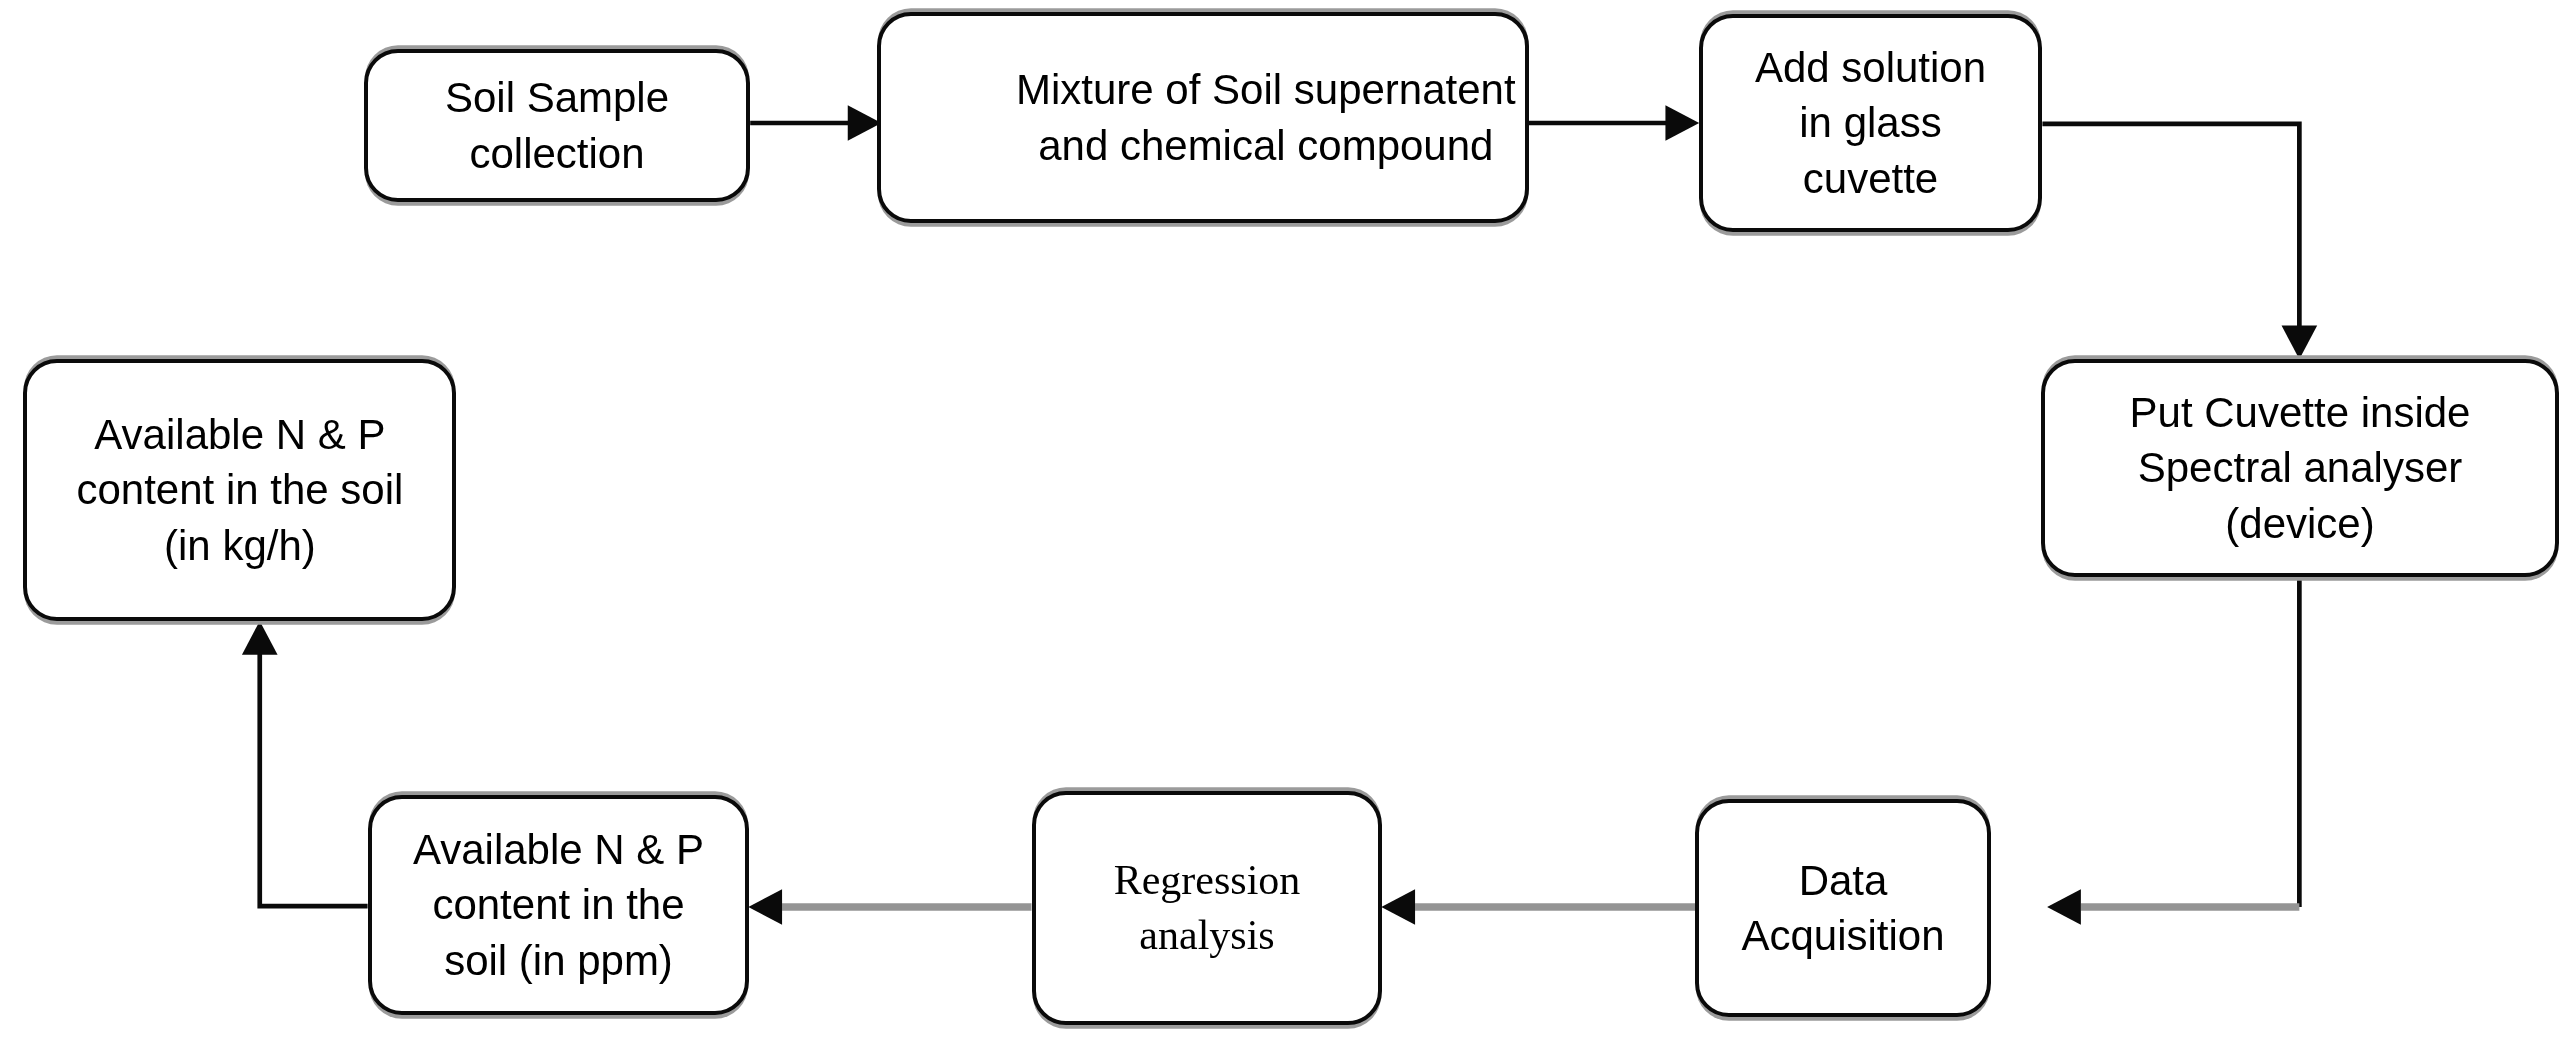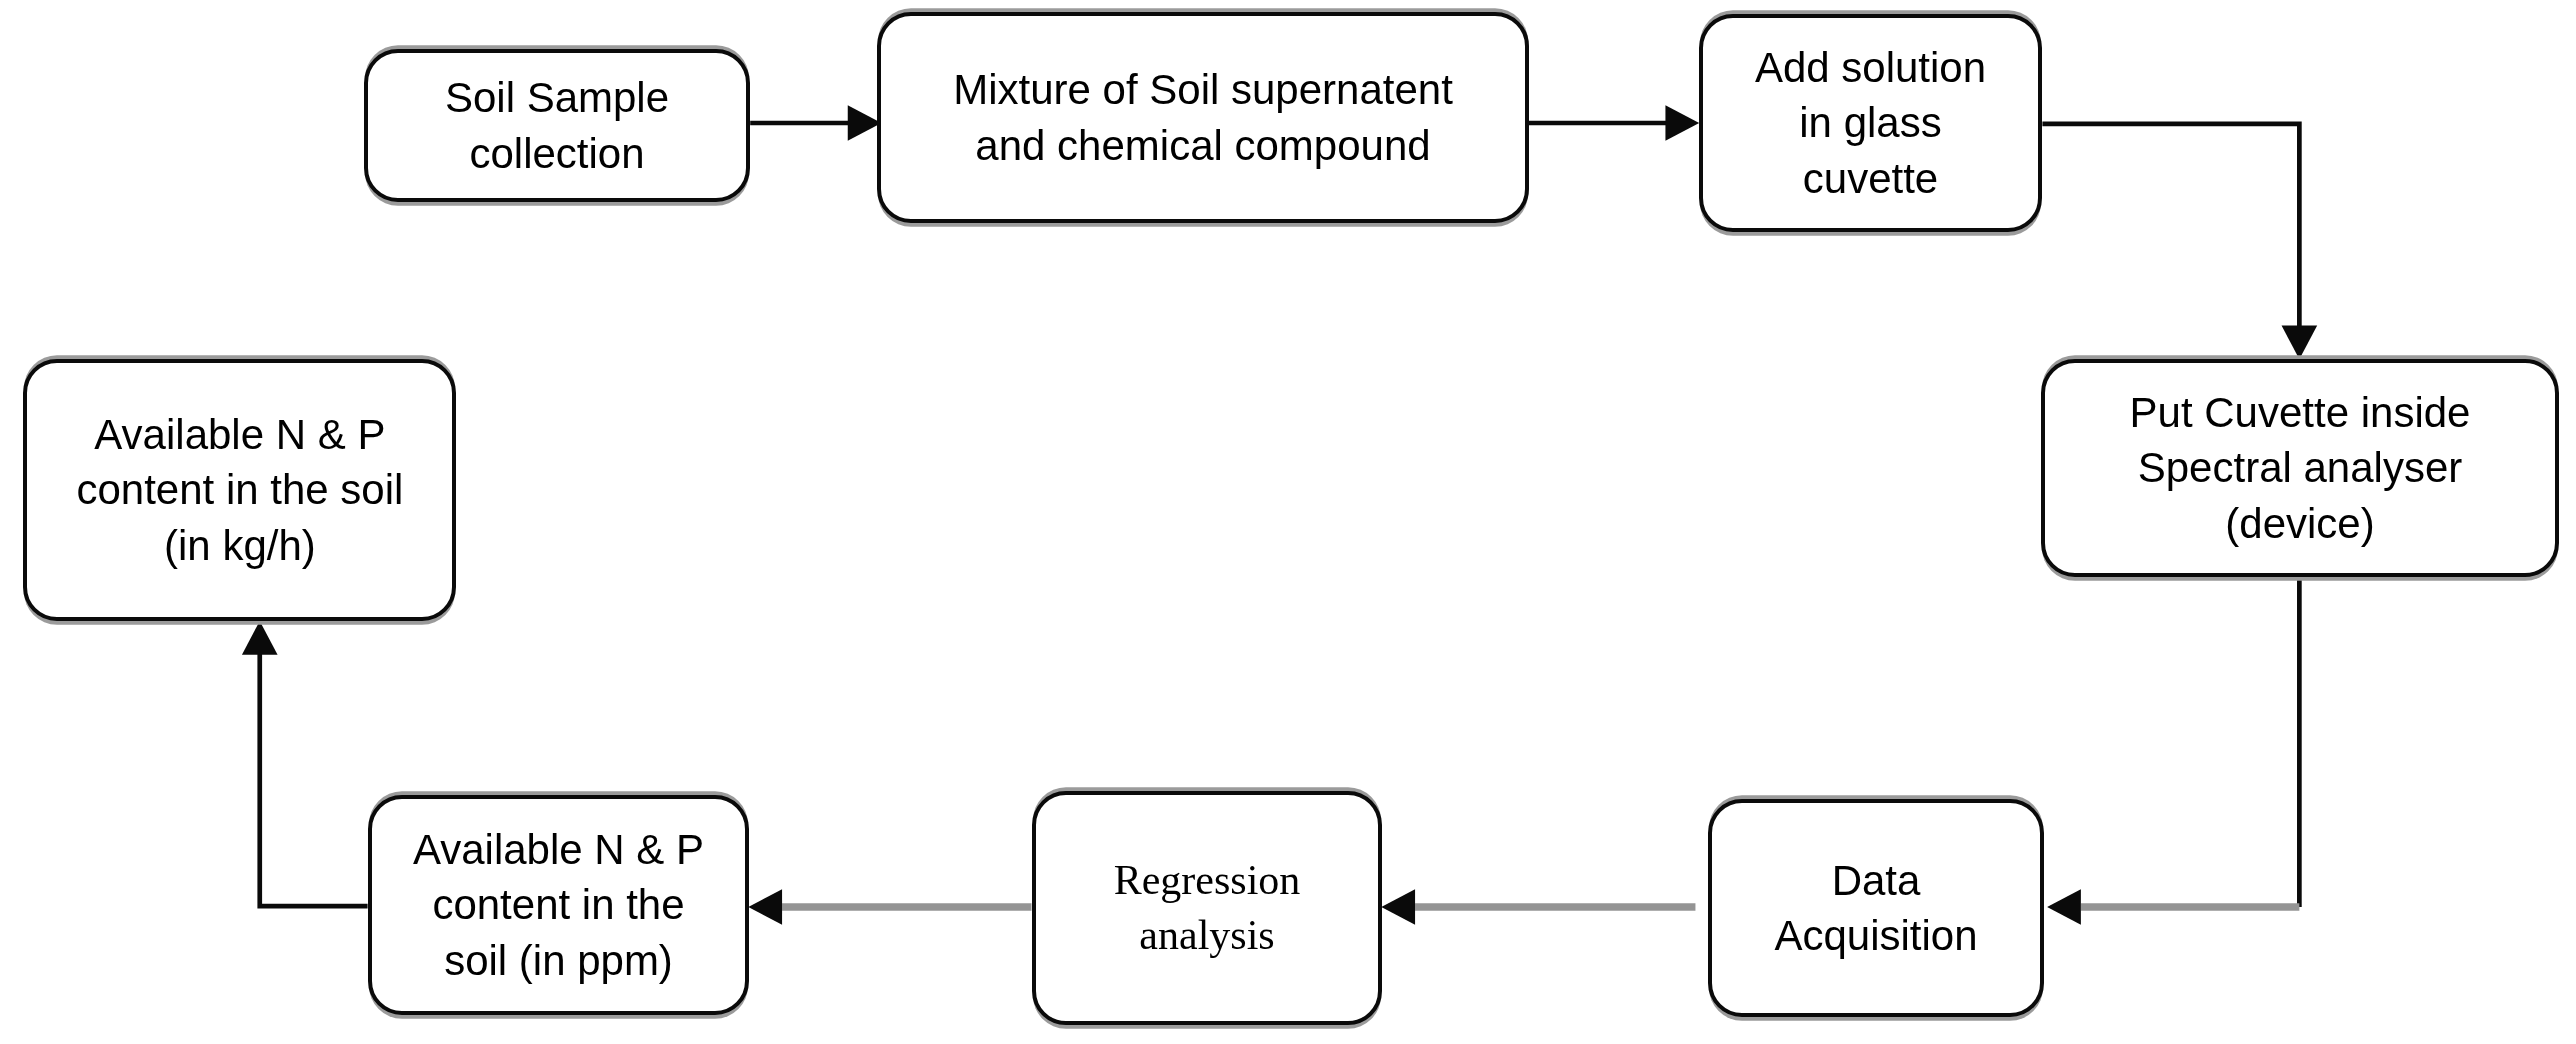--- a/index.html
+++ b/index.html
@@ -50,24 +50,24 @@
   }
   .node-label {
     white-space: pre-line;
     font-size: 42px;
     line-height: 1.32;
     color: #000000;
     padding: 0 9.4px;
   }
   
   #n0 { left: 364px;  top: 49px;  width: 386px; height: 153px; }
-  #n1 { left: 877px;  top: 12.2px;  width: 652px; height: 211px; }
+  #n1 { left: 877px;  top: 12.2px;  width: 652px; height: 211px; justify-content: flex-end; }
   #n2 { left: 1699px; top: 14px;  width: 343px; height: 218px; }
   #n3 { left: 2041px; top: 359px; width: 518px; height: 218px; }
-  #n4 { left: 1695px; top: 799px; width: 336px; height: 218px; margin-left: 13px; }
+  #n4 { left: 1695px; top: 799px; width: 296px; height: 218px; }
   #n5 { left: 1032px; top: 791px; width: 350px; height: 234px; font-family: Liberation Serif, serif; }
   #n6 { left: 368px;  top: 795px; width: 381px; height: 220px; }
   #n7 { left: 23.4px;   top: 359px; width: 433px; height: 262px; }
 </style>
 </head>
 <body>
 
 <div class="canvas">
 
   <svg class="edges-layer" width="2576" height="1045" viewBox="0 0 2747 1114" xmlns="http://www.w3.org/2000/svg">

